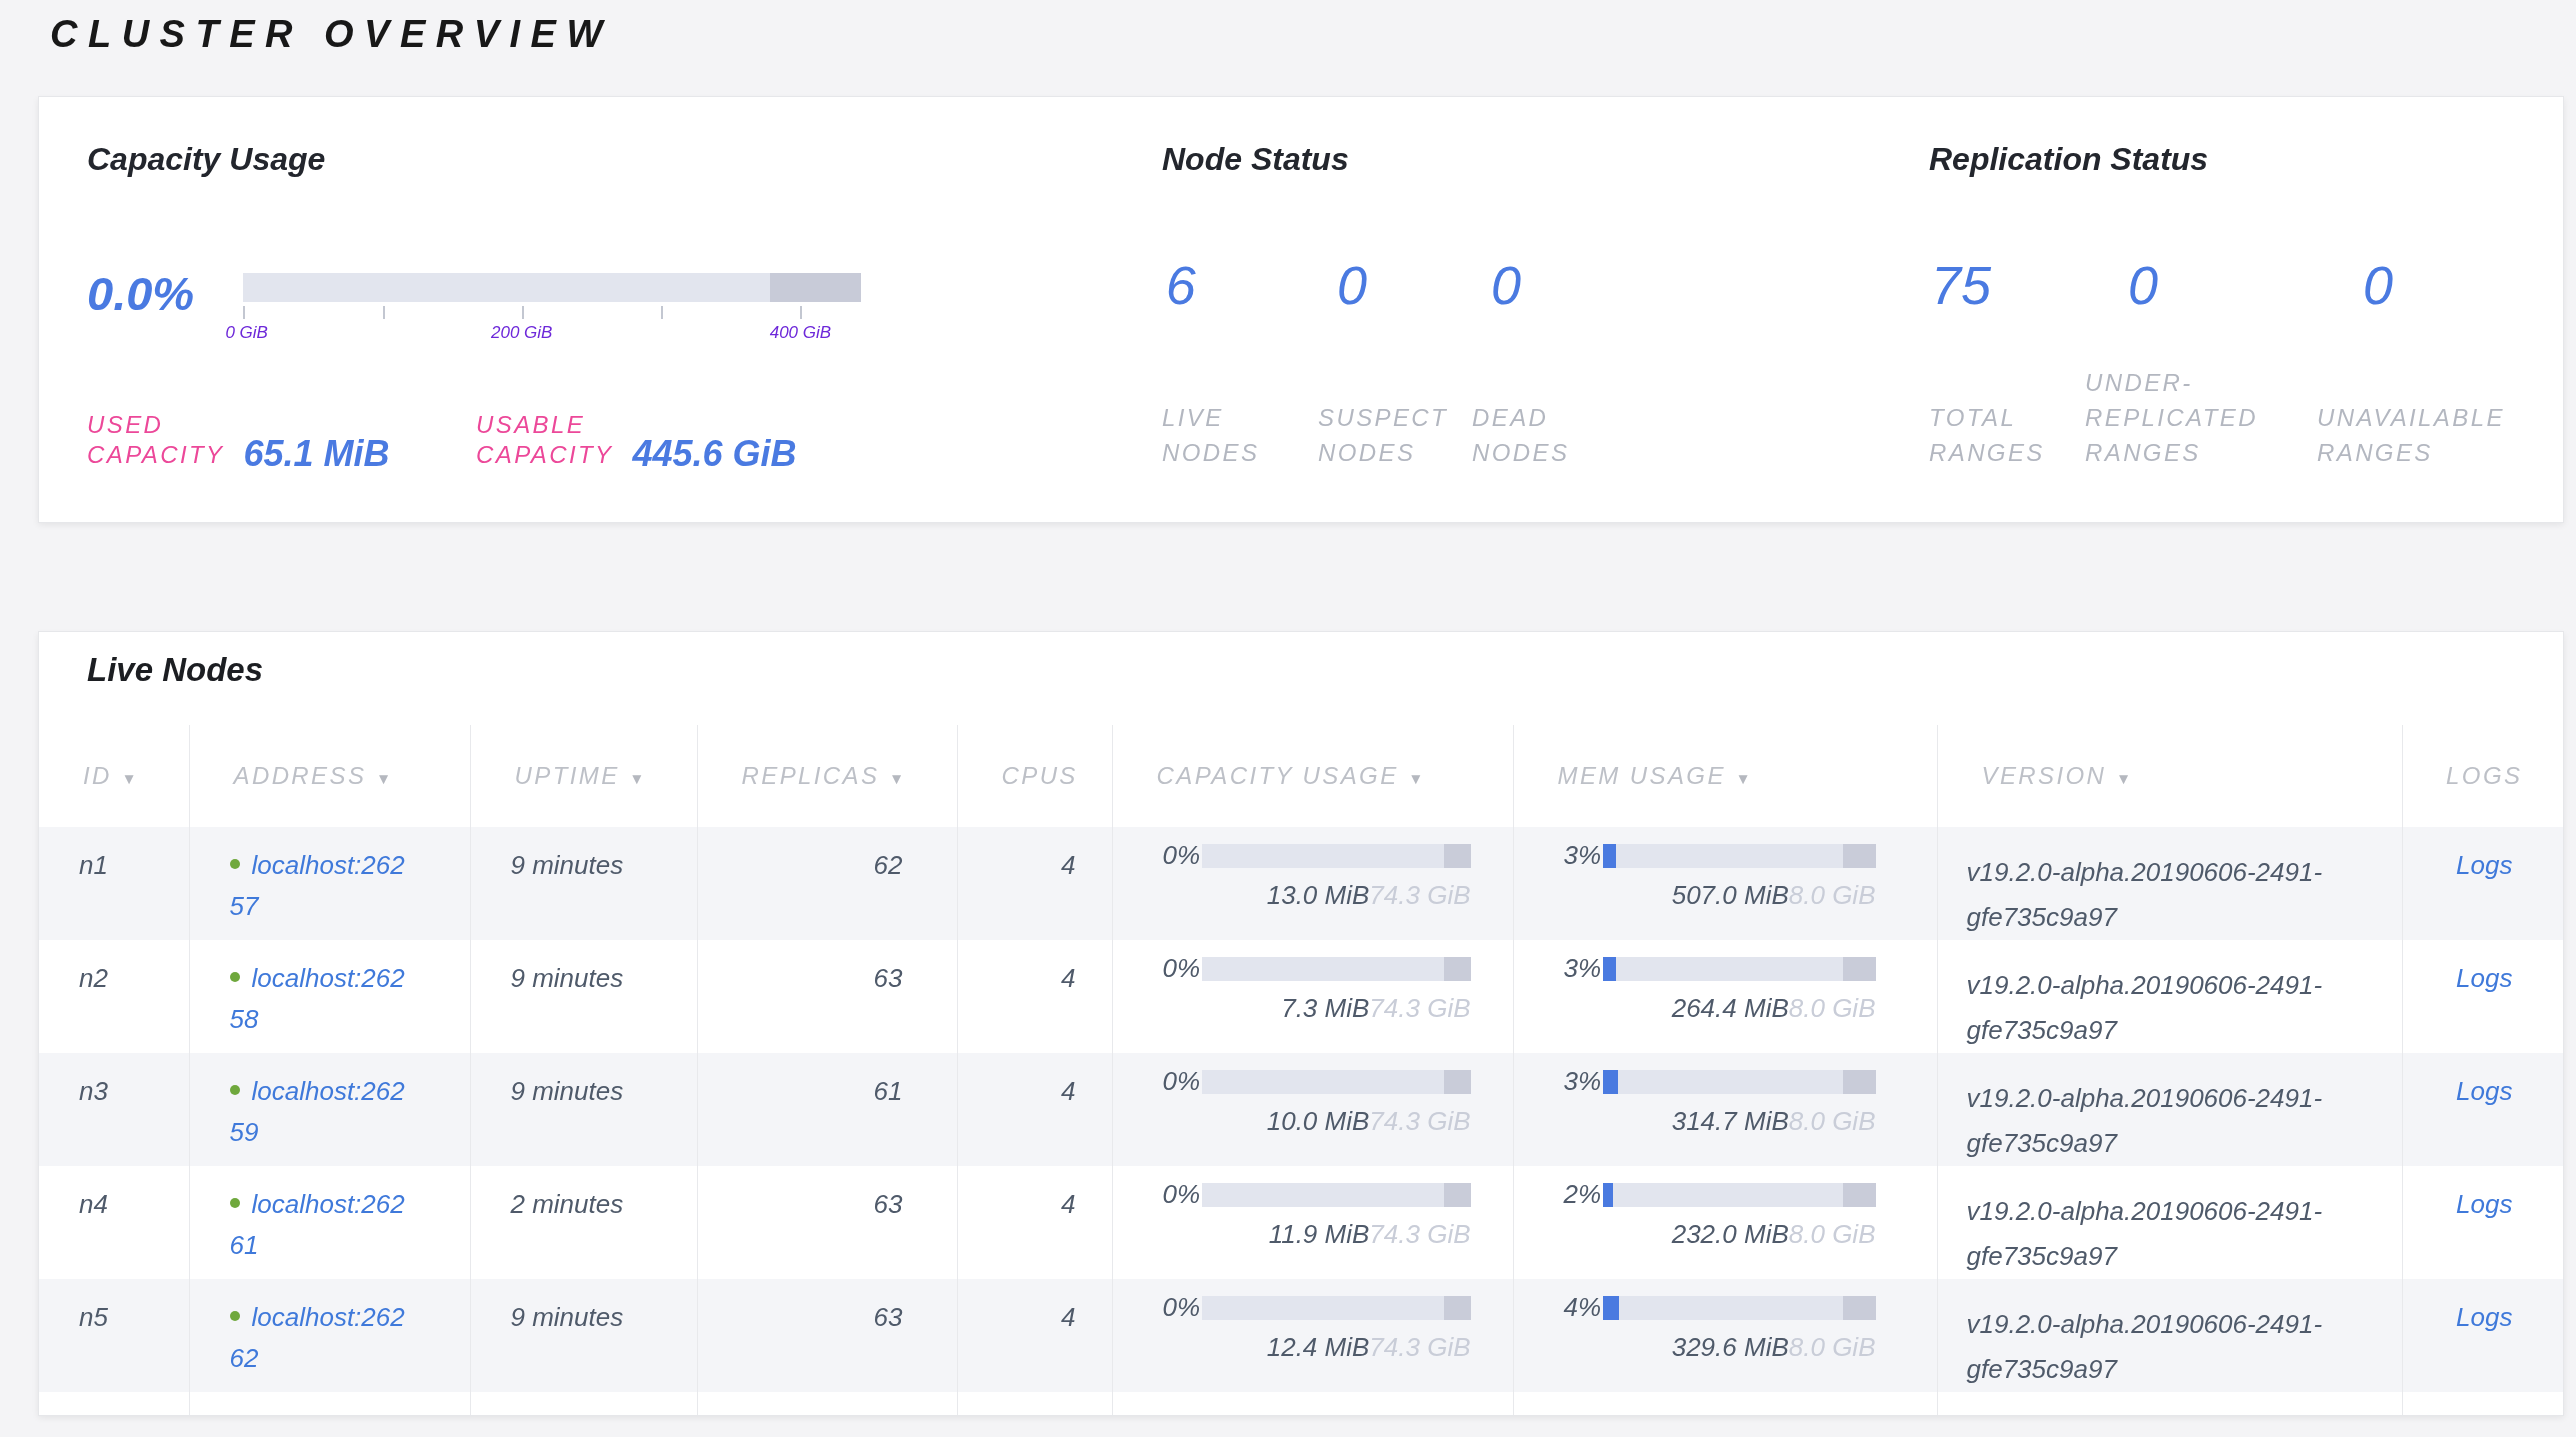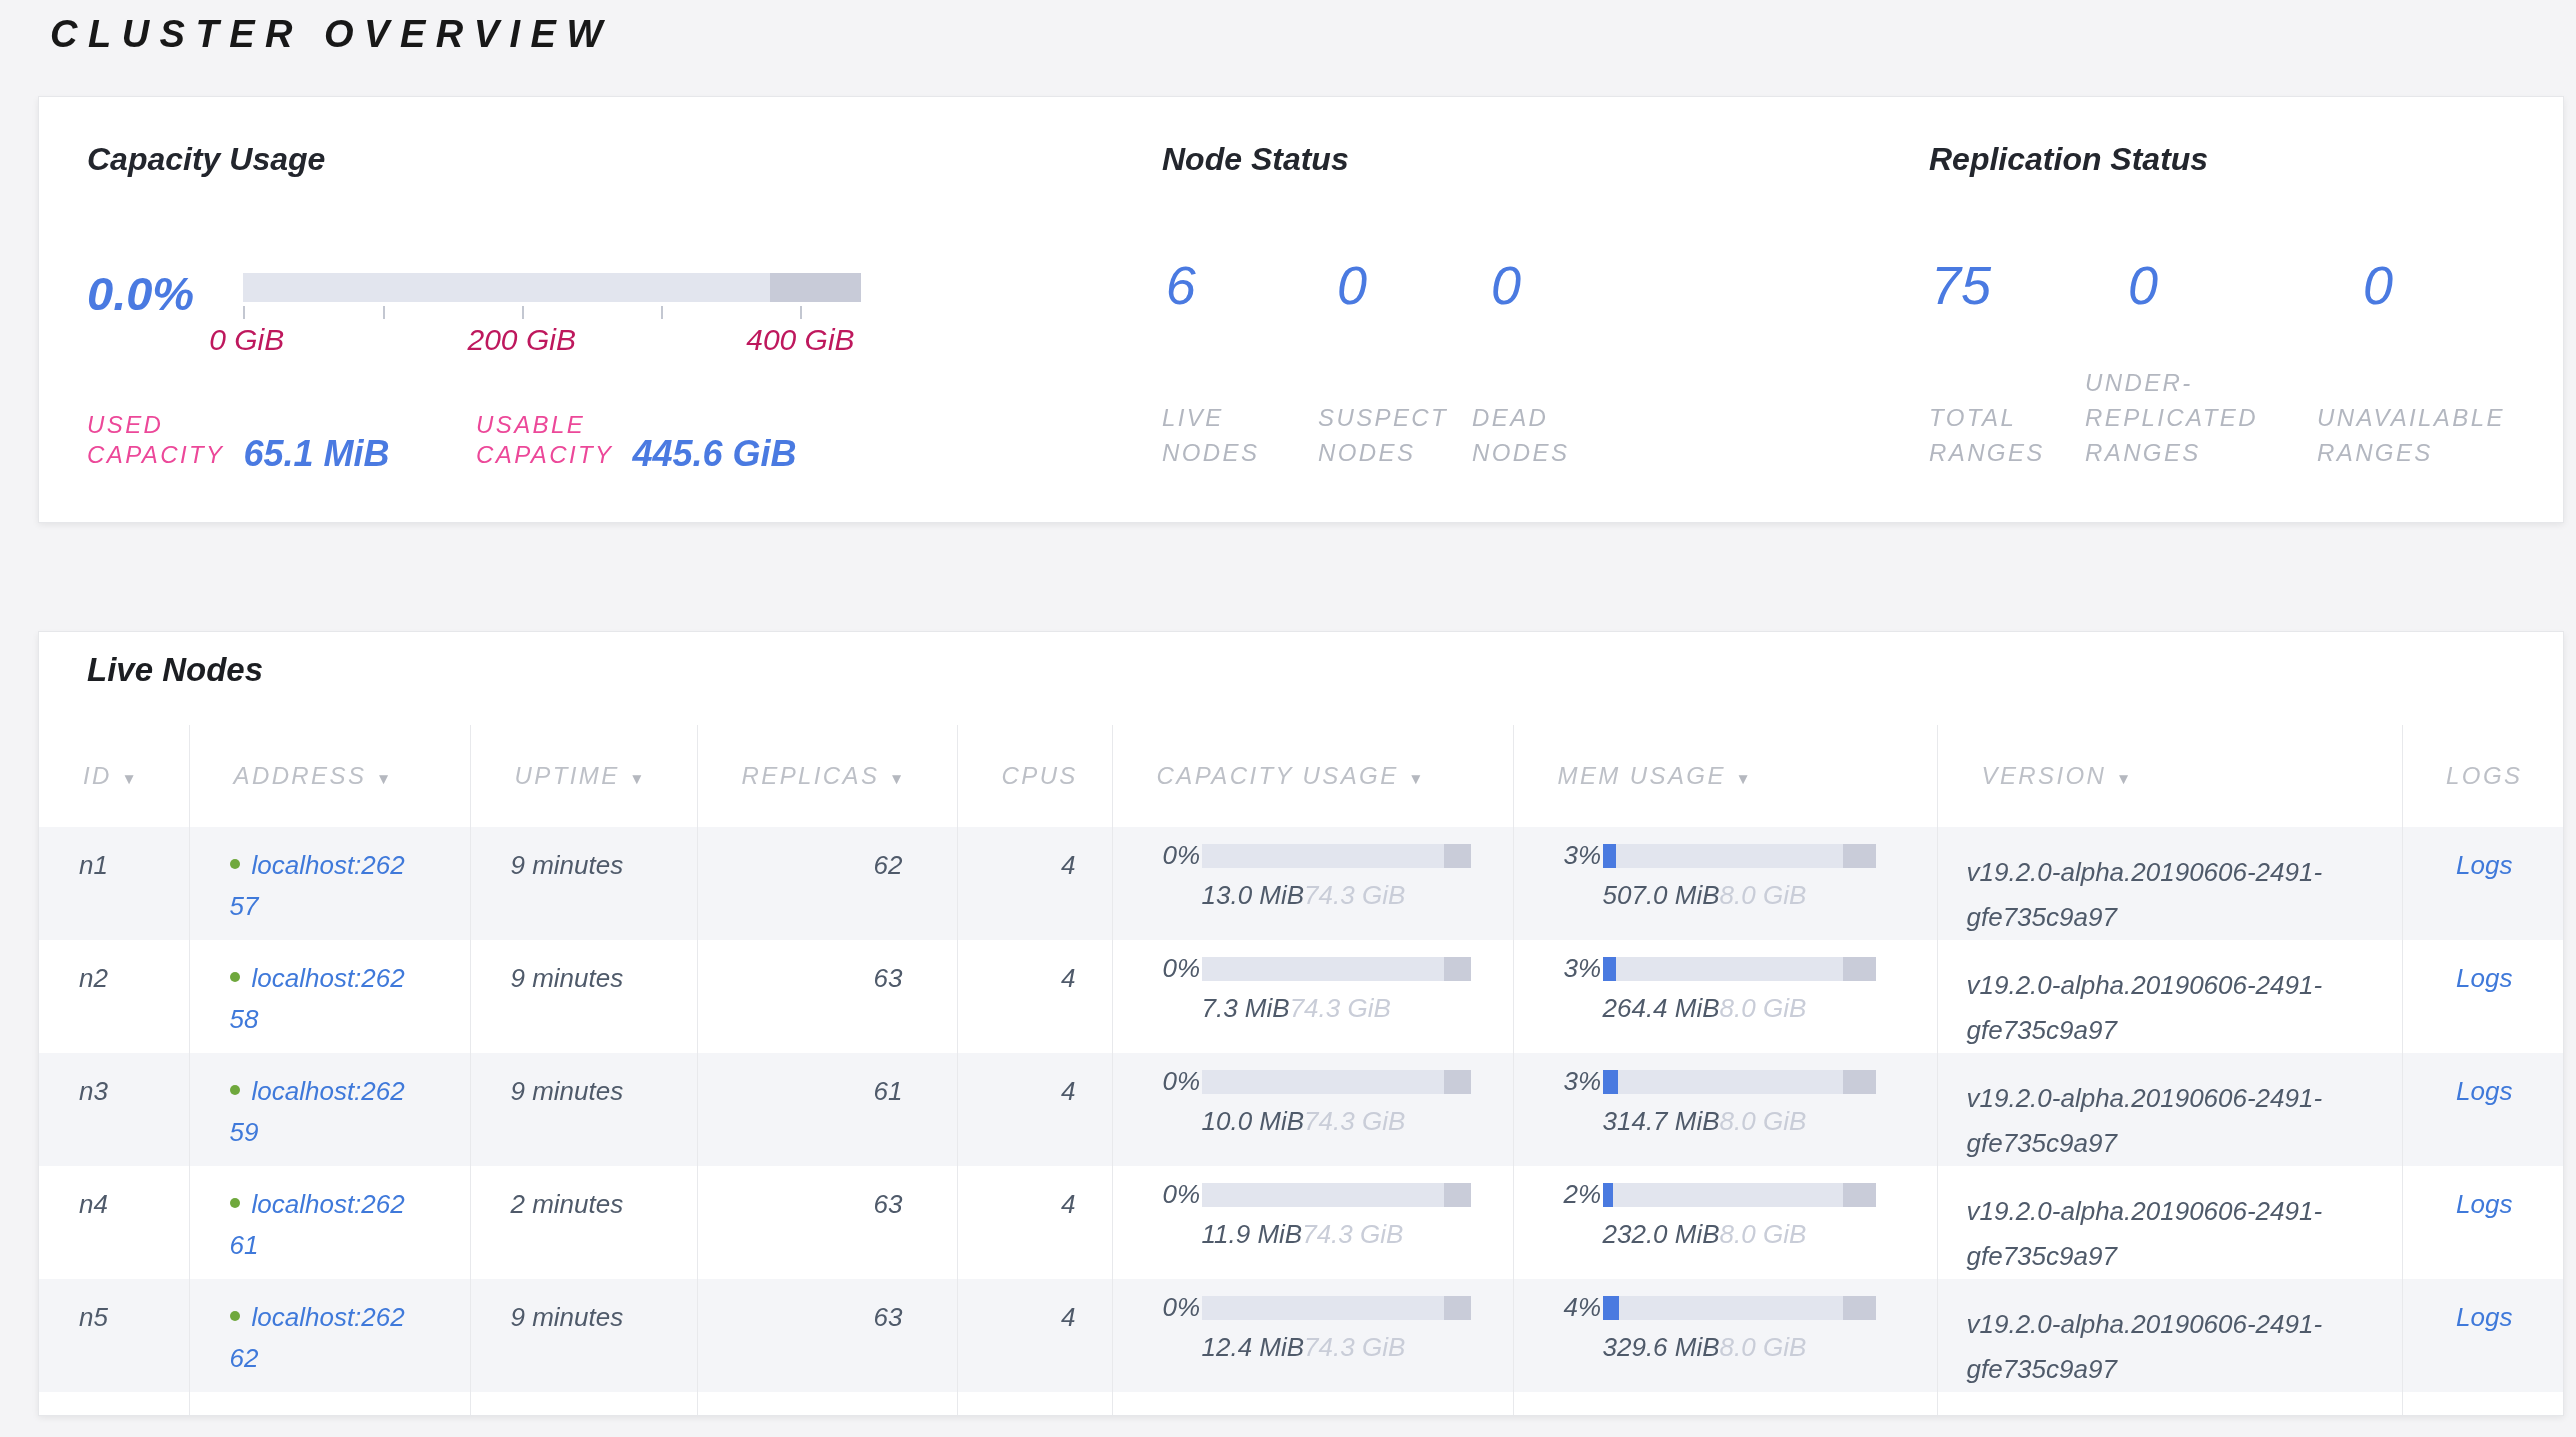--- a/index.html
+++ b/index.html
@@ -21,21 +21,21 @@
   #node-section { left:1123px; width:767px; }
   #repl-section { left:1890px; width:636px; }
 
   .gauge-pct { position:absolute; top:169px; left:0; font-size:47px; font-weight:bold; color:#4a7ae1; }
   .gauge { position:absolute; left:156px; top:176px; width:618px; }
   .gauge-track { position:relative; height:29px; background:#e2e5ee; }
   .gauge-dark { position:absolute; top:0; right:0; height:100%; background:#c8cbd8; }
   .gauge-ticks { position:relative; height:13.4px; margin-top:3.8px; }
   .gauge-ticks i { position:absolute; width:1.9px; height:13.4px; background:#c3c7d1; }
   .gauge-labels { position:relative; height:29px; margin-top:3.8px; }
-  .gauge-labels span { position:absolute; transform:translateX(-50%); font-size:30px; color:#be185d; white-space:nowrap; }
+  .gauge-labels span { position:absolute; transform:translateX(-50%); font-size:17px; color:#6d28d9; white-space:nowrap; }
 
   .stat { position:absolute; bottom:52px; display:flex; align-items:flex-end; }
   .stat-label div { font-size:24px; letter-spacing:2.4px; color:#ec4899; line-height:30px; }
   .stat-value { font-size:36px; font-weight:bold; color:#4a7ae1; margin-left:19px; line-height:33px; }
 
   .num-col { position:absolute; top:0; height:100%; }
   .big-num { position:absolute; top:159px; font-size:54px; color:#4a7ae1; line-height:58px; }
   .num-label { position:absolute; bottom:52px; left:0; font-size:24px; letter-spacing:2.4px;
     color:#b3b7c0; line-height:35px; }
 
@@ -71,21 +71,21 @@
   td.usage { padding-top:13.4px; padding-left:50px; }
   .usage-top { display:flex; align-items:center; }
   .pct { width:39px; flex:none; font-size:26px; color:#4f5a6a; }
   .bar { position:relative; height:24px; background:#e2e5ee; flex:none; }
   .bar.w-cap { width:269px; }
   .bar.w-mem { width:273px; }
   .bar-dark { position:absolute; top:0; right:0; height:100%; background:#c9ccd9; }
   .bar-dark.cap { width:10%; }
   .bar-dark.mem { width:12%; }
   .bar-fill { position:absolute; top:0; left:0; height:100%; background:#4a7ae0; }
-  .usage-vals { display:flex; justify-content:flex-start; margin-left:39px; margin-top:8.6px; font-size:26px; }
+  .usage-vals { display:flex; justify-content:flex-end; margin-left:39px; margin-top:8.6px; font-size:26px; }
   .usage-vals.w-cap { width:269px; }
   .usage-vals.w-mem { width:273px; }
   .used { color:#4f5a6a; }
   .total { color:#c9cdd8; }
   td.version { padding-left:29px; padding-right:35px; line-height:45px; }
 </style>
 </head>
 <body>
 
 <div class="page">

